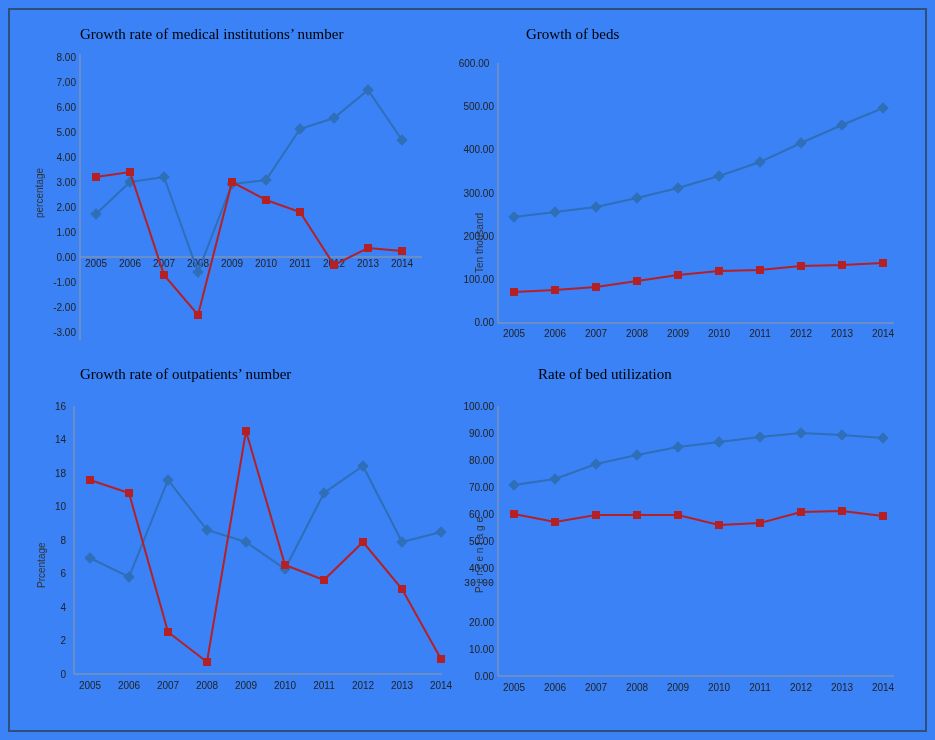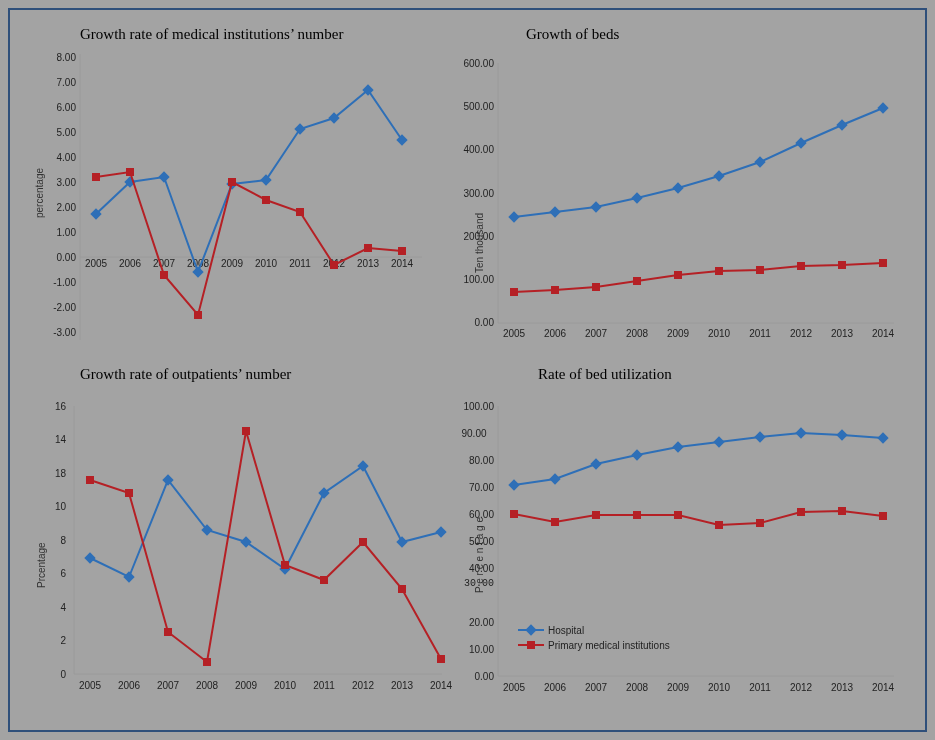--- a/index.html
+++ b/index.html
@@ -5,21 +5,21 @@
   html, body {
     margin: 0;
     padding: 0;
     background: #ffffff;
     font-family: "Liberation Serif", serif;
   }
   #page {
     position: relative;
     width: 935px;
     height: 740px;
-    background: #a3a3a3;
+    background: #3b82f6;
     box-sizing: border-box;
   }
   .outer-frame {
     position: absolute;
     left: 8px;
     top: 8px;
     width: 919px;
     height: 724px;
     border: 2px solid #2e4f7a;
     box-sizing: border-box;
@@ -172,21 +172,21 @@
           <rect x="380" y="229" width="8" height="8"></rect>
         </g>
       </svg>
     </div>
 
     <div class="panel" style="left:440px; top:0px; width:459px; height:340px;">
       <div class="panel-title" style="position:absolute; left:68px; top:8px;">Growth of beds</div>
 
       <div class="axis-label-y" style="left:16px; top:255px; transform: rotate(-90deg);">Ten thousand</div>
 
-      <div class="tick-y" style="left:-4px; top:40px; width:40px;">600.00</div>
+      <div class="tick-y" style="left:-4px; top:40px; width:40px;text-align:center;">600.00</div>
       <div class="tick-y" style="left:-4px; top:83px; width:40px;">500.00</div>
       <div class="tick-y" style="left:-4px; top:126px; width:40px;">400.00</div>
       <div class="tick-y" style="left:-4px; top:170px; width:40px;">300.00</div>
       <div class="tick-y" style="left:-4px; top:213px; width:40px;">200.00</div>
       <div class="tick-y" style="left:-4px; top:256px; width:40px;">100.00</div>
       <div class="tick-y" style="left:-4px; top:299px; width:40px;">0.00</div>
 
       <div class="tick-x" style="left:39px;  top:310px; width:34px;">2005</div>
       <div class="tick-x" style="left:80px;  top:310px; width:34px;">2006</div>
       <div class="tick-x" style="left:121px; top:310px; width:34px;">2007</div>
@@ -291,21 +291,21 @@
         </g>
       </svg>
     </div>
 
     <div class="panel" style="left:440px; top:340px; width:459px; height:364px;">
       <div class="panel-title" style="position:absolute; left:68px; top:8px;margin-left:12px;">Rate of bed utilization</div>
 
       <div class="axis-label-y" style="left:16px; top:235px; transform: rotate(-90deg);">P e r c e n t a g e</div>
 
       <div class="tick-y" style="left:-4px; top:43px; width:40px;">100.00</div>
-      <div class="tick-y" style="left:-4px; top:70px; width:40px;text-align:center;">90.00</div>
+      <div class="tick-y" style="left:-4px; top:70px; width:40px;">90.00</div>
       <div class="tick-y" style="left:-4px; top:97px; width:40px;">80.00</div>
       <div class="tick-y" style="left:-4px; top:124px; width:40px;">70.00</div>
       <div class="tick-y" style="left:-4px; top:151px; width:40px;">60.00</div>
       <div class="tick-y" style="left:-4px; top:178px; width:40px;">50.00</div>
       <div class="tick-y" style="left:-4px; top:205px; width:40px;">40.00</div>
       <div class="tick-y" style="left:-4px; top:220px; width:40px;font-family:Liberation Mono, monospace;">30.00</div>
       <div class="tick-y" style="left:-4px; top:259px; width:40px;">20.00</div>
       <div class="tick-y" style="left:-4px; top:286px; width:40px;">10.00</div>
       <div class="tick-y" style="left:-4px; top:313px; width:40px;">0.00</div>
 
@@ -346,32 +346,16 @@
           <rect x="175" y="153" width="8" height="8"></rect>
           <rect x="216" y="153" width="8" height="8"></rect>
           <rect x="257" y="163" width="8" height="8"></rect>
           <rect x="298" y="161" width="8" height="8"></rect>
           <rect x="339" y="150" width="8" height="8"></rect>
           <rect x="380" y="149" width="8" height="8"></rect>
           <rect x="421" y="154" width="8" height="8"></rect>
         </g>
       </svg>
 
-      <div class="legend" style="left:60px; top:266px;">
-        <div class="legend-row">
-          <span class="legend-swatch">
-            <span class="ln" style="background:#2e6fb7;"></span>
-            <span class="mk diamond" style="background:#2e6fb7; position:absolute; left:9px; top:1px; width:8px; height:8px;"></span>
-          </span>
-          <span>Hospital</span>
-        </div>
-        <div class="legend-row">
-          <span class="legend-swatch">
-            <span class="ln" style="background:#b52025;"></span>
-            <span class="mk" style="background:#b52025; position:absolute; left:9px; top:1px; width:8px; height:8px;"></span>
-          </span>
-          <span>Primary medical institutions</span>
-        </div>
-      </div>
     </div>
 
   </div>
 </div>
 
 </body></html>

